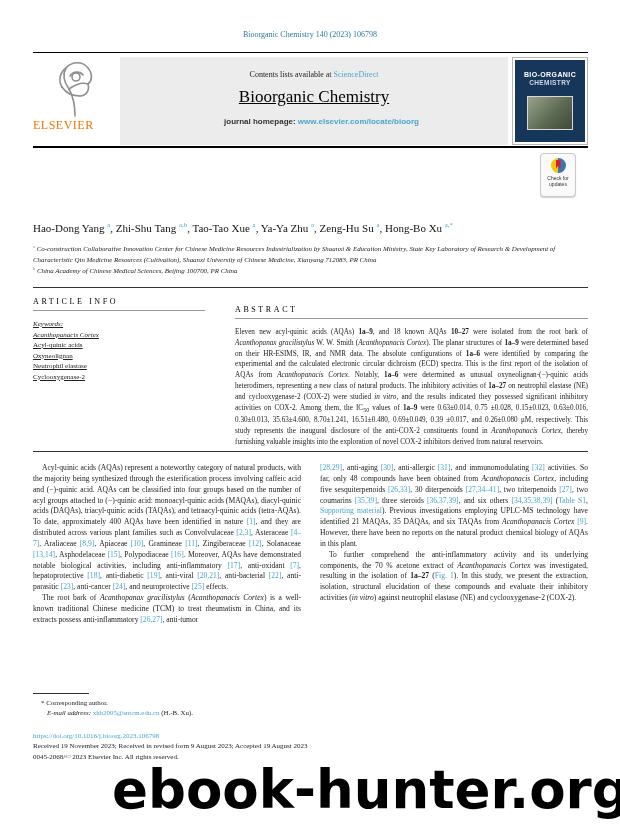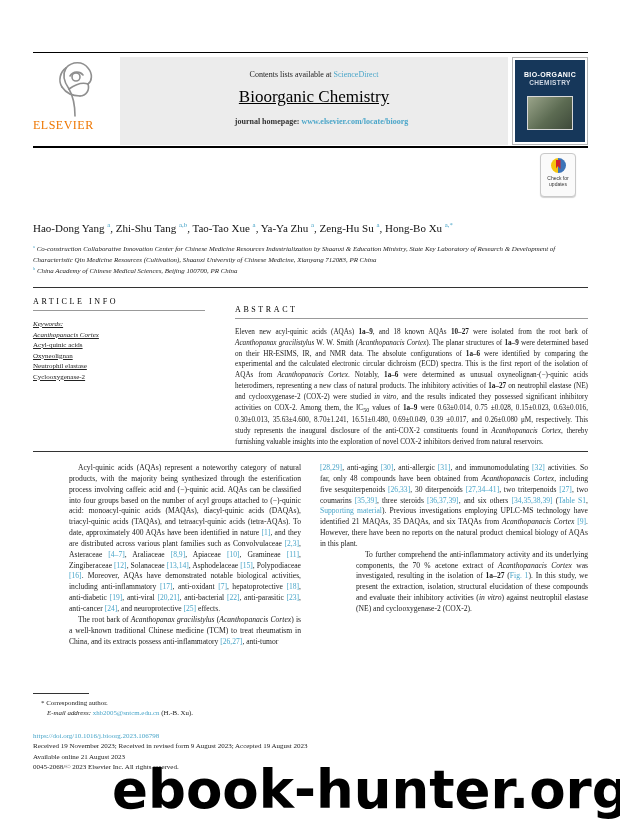--- a/index.html
+++ b/index.html
@@ -10,21 +10,21 @@
   .r1{top:52px;height:1px;}
   .r2{top:146px;height:2px;}
   .r3{top:287px;height:1px;background:#333;}
   .r4{top:451px;height:1px;background:#333;}
   
   .elsevier{position:absolute;left:33px;top:56px;width:84px;height:90px;text-align:left;}
   .els-word{font-size:12px;color:#ee7601;letter-spacing:.5px;margin-top:0;font-family:"Liberation Serif",serif;}
   .mast-box{position:absolute;left:120px;top:57px;width:388px;height:88px;background:#ececec;text-align:center;}
   .contents-line{margin-top:13px;font-size:8px;color:#222;}
   .journal-title{margin-top:8px;font-size:17px;color:#000;text-decoration:underline;}
-  .homepage-line{margin-top:10px;font-size:8px;font-family:Liberation Serif, serif;color:#333;font-weight:bold;padding-left:15px;}
+  .homepage-line{margin-top:10px;font-size:8px;font-family:Liberation Sans, sans-serif;color:#333;font-weight:bold;padding-left:15px;}
   .link{color:#4ba6c9;text-decoration:none;cursor:pointer;}
   .cover{position:absolute;left:512px;top:57px;width:76px;height:88px;border:1px solid #b5b5b5;background:#fff;padding:2px;box-sizing:border-box;}
   .cover-inner{width:100%;height:100%;background:#16375a;position:relative;text-align:center;overflow:hidden;}
   .cover-t1{font-family:"Liberation Sans",sans-serif;font-weight:bold;color:#fff;font-size:7px;letter-spacing:.4px;margin-top:11px;}
   .cover-t2{font-family:"Liberation Sans",sans-serif;font-weight:bold;color:#cfd8e4;font-size:6.5px;letter-spacing:.4px;margin-top:1px;}
   .cover-img{position:absolute;left:50%;transform:translateX(-50%);top:36px;width:44px;height:32px;
              background:linear-gradient(135deg,#9aa48a 0%,#5c6b52 55%,#3e4a3a 100%);border:1px solid #d8d8d8;}
   
   .title{position:absolute;left:33px;top:157px;width:508px;font-size:15.5px;font-weight:normal;line-height:1.35;margin:0;color:#111;}
   .badge{position:absolute;left:540px;top:153px;width:34px;height:42px;background:#fafafa;border:1px solid #c9c9c9;
@@ -45,37 +45,38 @@
   .headrule{height:1px;background:#999;margin-top:4px;margin-bottom:8px;width:100%;}
   .keywords{font-size:7px;line-height:1.5;color:#222;text-decoration:underline;}
   .kw-label{font-style:italic;}
   .kw-first{font-style:italic;}
   .abstract-text{font-size:7.2px;line-height:1.5;text-align:justify;color:#1a1a1a;margin:0;}
   
   .body-left{position:absolute;left:33px;top:463px;width:268px;}
   .body-right{position:absolute;left:320px;top:463px;width:268px;}
   .sec-head{font-size:8.5px;font-weight:bold;margin:0 0 10px 0;color:#111;}
   .para{font-size:7.6px;line-height:1.43;text-align:justify;margin:0;color:#1a1a1a;}
-  .para.indent{text-indent:9px;margin-left:36px;}
+  .para.indent{text-indent:9px;}
   
   .footnote{position:absolute;left:33px;top:693px;width:268px;font-size:6.9px;line-height:1.5;color:#222;}
   .fn-rule{width:56px;height:1px;background:#333;margin-bottom:4px;}
   .fn-l1{padding-left:8px;}
   .fn-l2{padding-left:14px;}
   .footer{position:absolute;left:33px;top:731px;width:555px;font-size:7px;line-height:1.48;color:#222;}
   .doi{color:#4ba6c9;}
   .watermark{position:absolute;top:763px;left:112px;font-family:"DejaVu Sans",sans-serif;font-weight:bold;
              font-size:53px;color:#000;white-space:nowrap;line-height:1;}
   .tree{display:block;margin:0 auto;}
 </style>
 </head>
 <body>
 
 <div class="page">
 
+  <div class="citation">Bioorganic Chemistry 140 (2023) 106798</div>
   <div class="rule r1"></div>
 
   <div class="elsevier">
     <svg class="tree" width="56" height="62" viewBox="0 0 56 62" fill="none" stroke="#8f8f8f" stroke-width="1.6" stroke-linecap="round">
       <path d="M28 60 C28 47 26 40 22 33"></path>
       <path d="M22 33 C17 26 15 19 19 12"></path>
       <path d="M22 33 C29 28 35 26 41 28"></path>
       <path d="M19 12 C25 5 36 5 41 12 C46 18 45 25 41 28"></path>
       <path d="M19 12 C13 16 11 25 15 31"></path>
       <path d="M41 28 C43 34 39 40 33 40"></path>
@@ -156,19 +157,18 @@
 
   <div class="footnote">
     <div class="fn-rule"></div>
     <div class="fn-l1">* Corresponding author.</div>
     <div class="fn-l2"><i>E-mail address:</i> <span class="ref">xhb2005@sntcm.edu.cn</span> (H.-B. Xu).</div>
   </div>
 
   <div class="footer">
     <div class="doi">https://doi.org/10.1016/j.bioorg.2023.106798</div>
     <div>Received 19 November 2023; Received in revised form 9 August 2023; Accepted 19 August 2023</div>
-    <div>Available online 21 August 2023</div>
     <div>0045-2068/© 2023 Elsevier Inc. All rights reserved.</div>
   </div>
 
   <div class="watermark">ebook-hunter.org</div>
 
 </div>
 
 </body></html>

